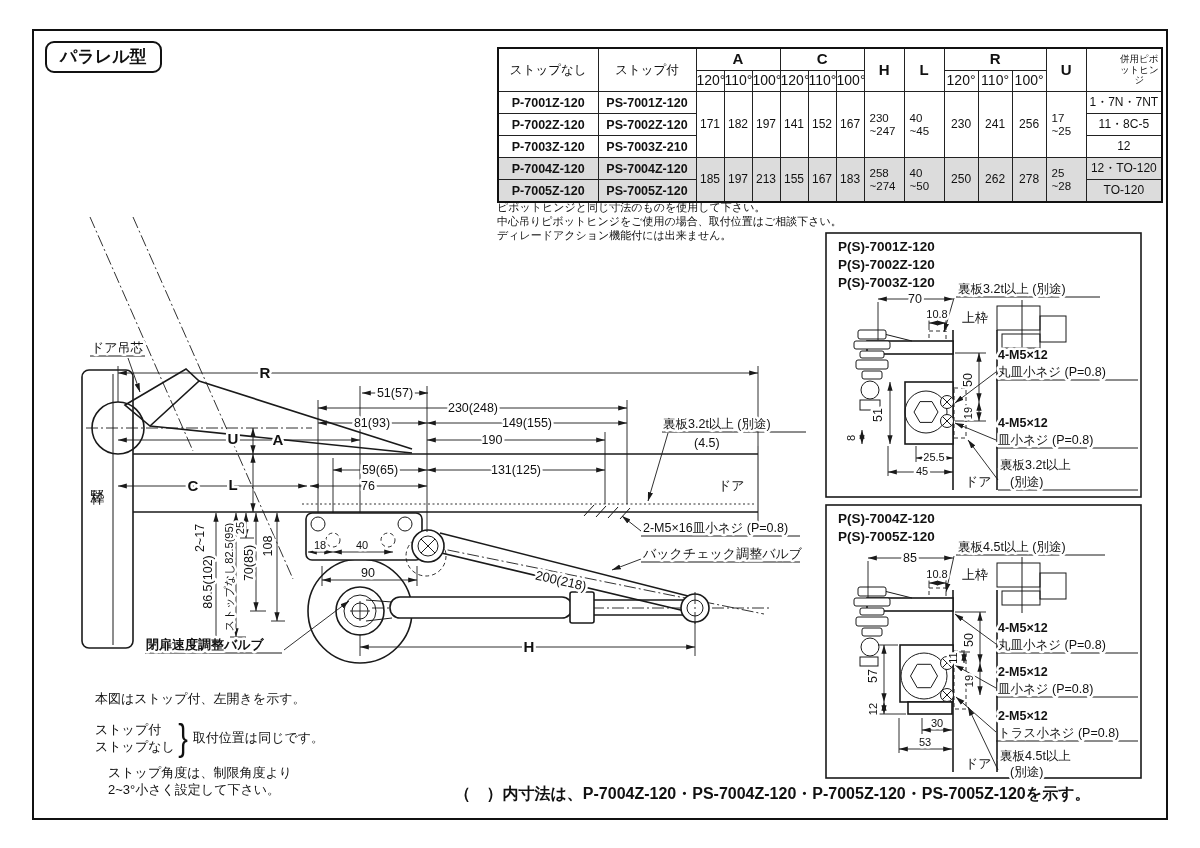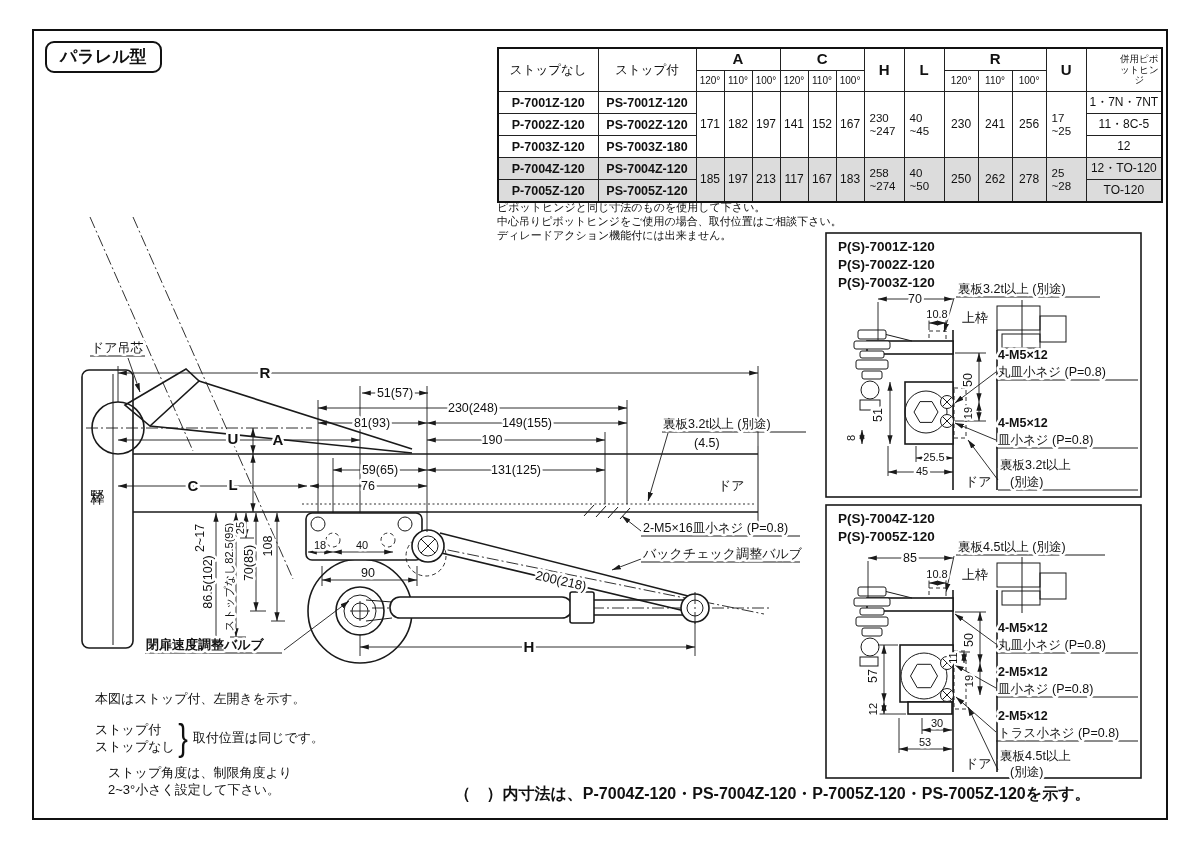--- a/index.html
+++ b/index.html
@@ -10,21 +10,21 @@
          padding:2px 13px 3px;font-size:17px;font-weight:bold;background:#fff;}
   
   #spec{position:absolute;left:497px;top:47px;}
   table{border-collapse:collapse;table-layout:fixed;width:664px;border:2px solid #111;}
   th,td{border:1px solid #222;text-align:center;vertical-align:middle;padding:0;
         font-size:12px;line-height:1.12;height:21px;overflow:hidden;}
   thead tr:first-child th{height:21px;}
   thead tr:last-child th{height:20px;}
   thead th{font-weight:normal;font-size:12.5px;background:#fff;}
   th.axis{font-size:15px;font-weight:bold;}
-  th.deg{font-size:10px;margin-top:40px;}
+  th.deg{font-size:14px;margin-top:40px;}
   th.hinge-h{font-size:9.5px;padding-left:31px;}
   td.model{font-weight:bold;font-size:12.5px;}
   td.pre{white-space:pre-line;font-size:11.5px;text-align:left;padding-left:5px;}
   tr.gray td{background:#dcdcdc;}
   
   #notes{position:absolute;left:497px;top:201px;width:668px;font-size:11px;line-height:13.8px;}
   #fn1{position:absolute;left:95px;top:690px;font-size:13px;}
   #fnbrace{position:absolute;left:95px;top:717px;display:flex;align-items:center;font-size:13px;}
   #fnbrace .col{display:flex;flex-direction:column;line-height:17px;}
   #fnbrace .brace{font-size:36px;font-weight:200;margin:0 4px 0 2px;transform:scaleX(.8);}
@@ -444,30 +444,30 @@
 ~25</td>
             <td>1・7N・7NT</td>
           </tr>
           <tr>
             <td class="model">P-7002Z-120</td>
             <td class="model">PS-7002Z-120</td>
             <td>11・8C-5</td>
           </tr>
           <tr>
             <td class="model">P-7003Z-120</td>
-            <td class="model">PS-7003Z-180</td>
+            <td class="model">PS-7003Z-210</td>
             <td>12</td>
           </tr>
           <tr class="gray">
             <td class="model">P-7004Z-120</td>
             <td class="model">PS-7004Z-120</td>
             <td rowspan="2">185</td>
             <td rowspan="2">197</td>
             <td rowspan="2">213</td>
-            <td rowspan="2">117</td>
+            <td rowspan="2">155</td>
             <td rowspan="2">167</td>
             <td rowspan="2">183</td>
             <td rowspan="2" class="pre">258
 ~274</td>
             <td rowspan="2" class="pre">40
 ~50</td>
             <td rowspan="2">250</td>
             <td rowspan="2">262</td>
             <td rowspan="2">278</td>
             <td rowspan="2" class="pre">25

